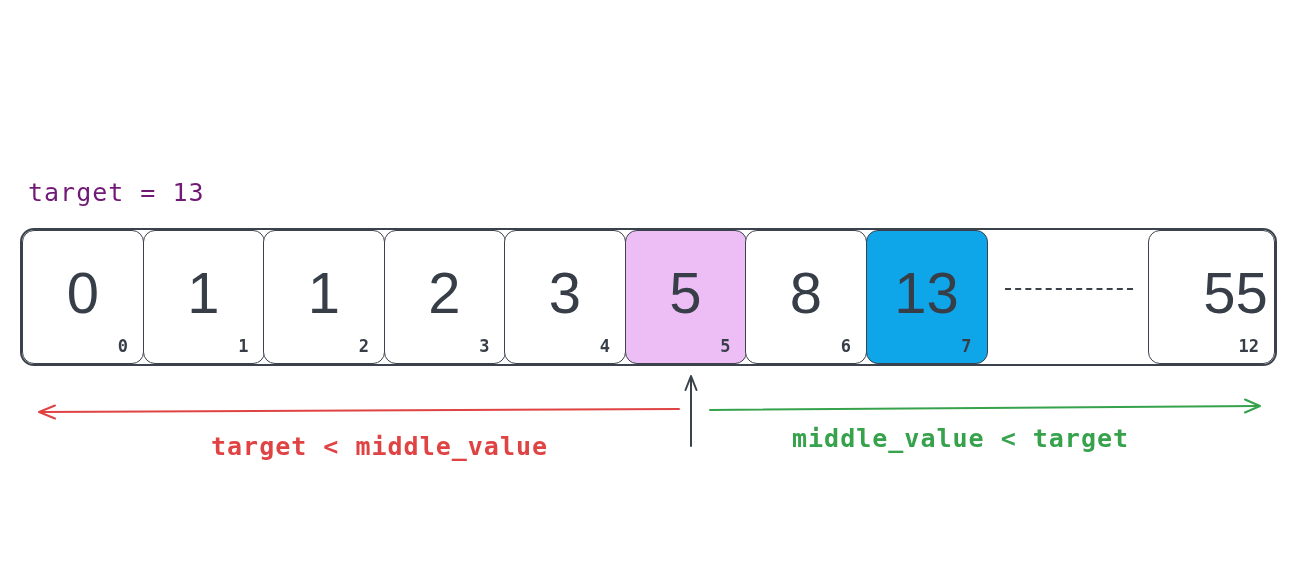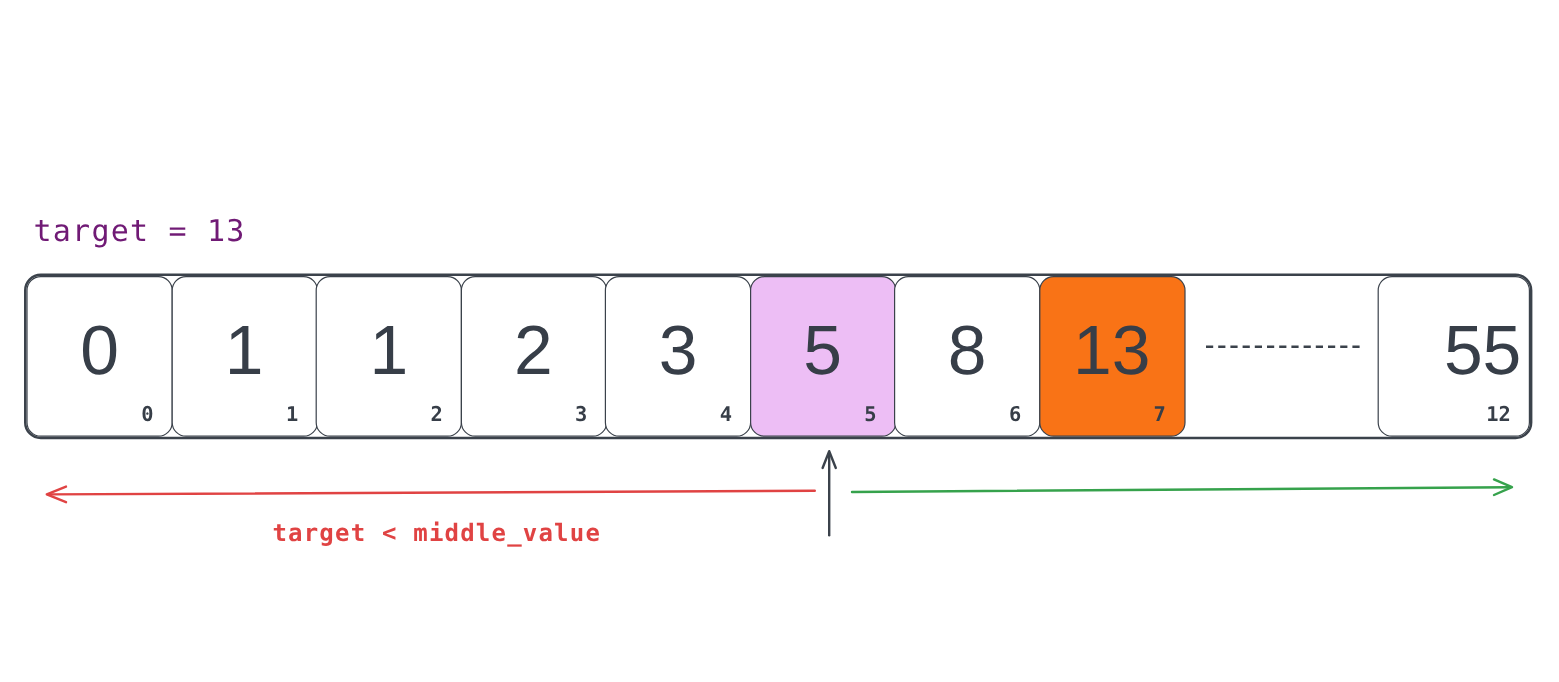--- a/index.html
+++ b/index.html
@@ -98,25 +98,24 @@
     left: 0; top: 0;
     width: 1299px;
     height: 568px;
     pointer-events: none;
   }
 
   
   .arrow-label {
     position: absolute;
     font-family: "DejaVu Sans Mono", monospace;
-    font-size: 20px;
+    font-size: 25px;
     font-weight: 700;
     letter-spacing: 1px;
     white-space: pre;
-    margin-left: 16px;
   }
   #left-label  { left: 211px; top: 432px; }
   #right-label { left: 792px; top: 424px; }
 </style>
 </head>
 <body>
 
 <div id="canvas">
 
   <div class="code-block">
@@ -146,21 +145,21 @@
         <div class="idx">4</div>
       </div>
       <div class="cell" style="background: rgb(237, 190, 245);">
         <div class="val">5</div>
         <div class="idx">5</div>
       </div>
       <div class="cell">
         <div class="val">8</div>
         <div class="idx">6</div>
       </div>
-      <div class="cell" style="background: #f97316;">
+      <div class="cell" style="background: #0ea5e9;">
         <div class="val">13</div>
         <div class="idx">7</div>
       </div>
       <div class="gap">
         <div class="dash" style="border-top-color: rgb(59, 66, 75);"></div>
       </div>
       <div class="cell last">
         <div class="val">55</div>
         <div class="idx">12</div>
       </div>
@@ -178,14 +177,15 @@
       <polyline points="1245,399.5 1260,406 1245,412.5"></polyline>
     </g>
 
     <g fill="none" stroke-width="2" stroke-linecap="round" stroke-linejoin="round" stroke="#3b424b">
       <line x1="691" y1="446" x2="691" y2="378"></line>
       <polyline points="685.5,390 691,376 696.5,390"></polyline>
     </g>
   </svg>
 
   <div class="arrow-label" id="left-label" style="color: rgb(224, 67, 67);">target &lt; middle_value</div>
+  <div class="arrow-label" id="right-label" style="color: rgb(54, 162, 76);">middle_value &lt; target</div>
 
 </div>
 
 </body></html>

